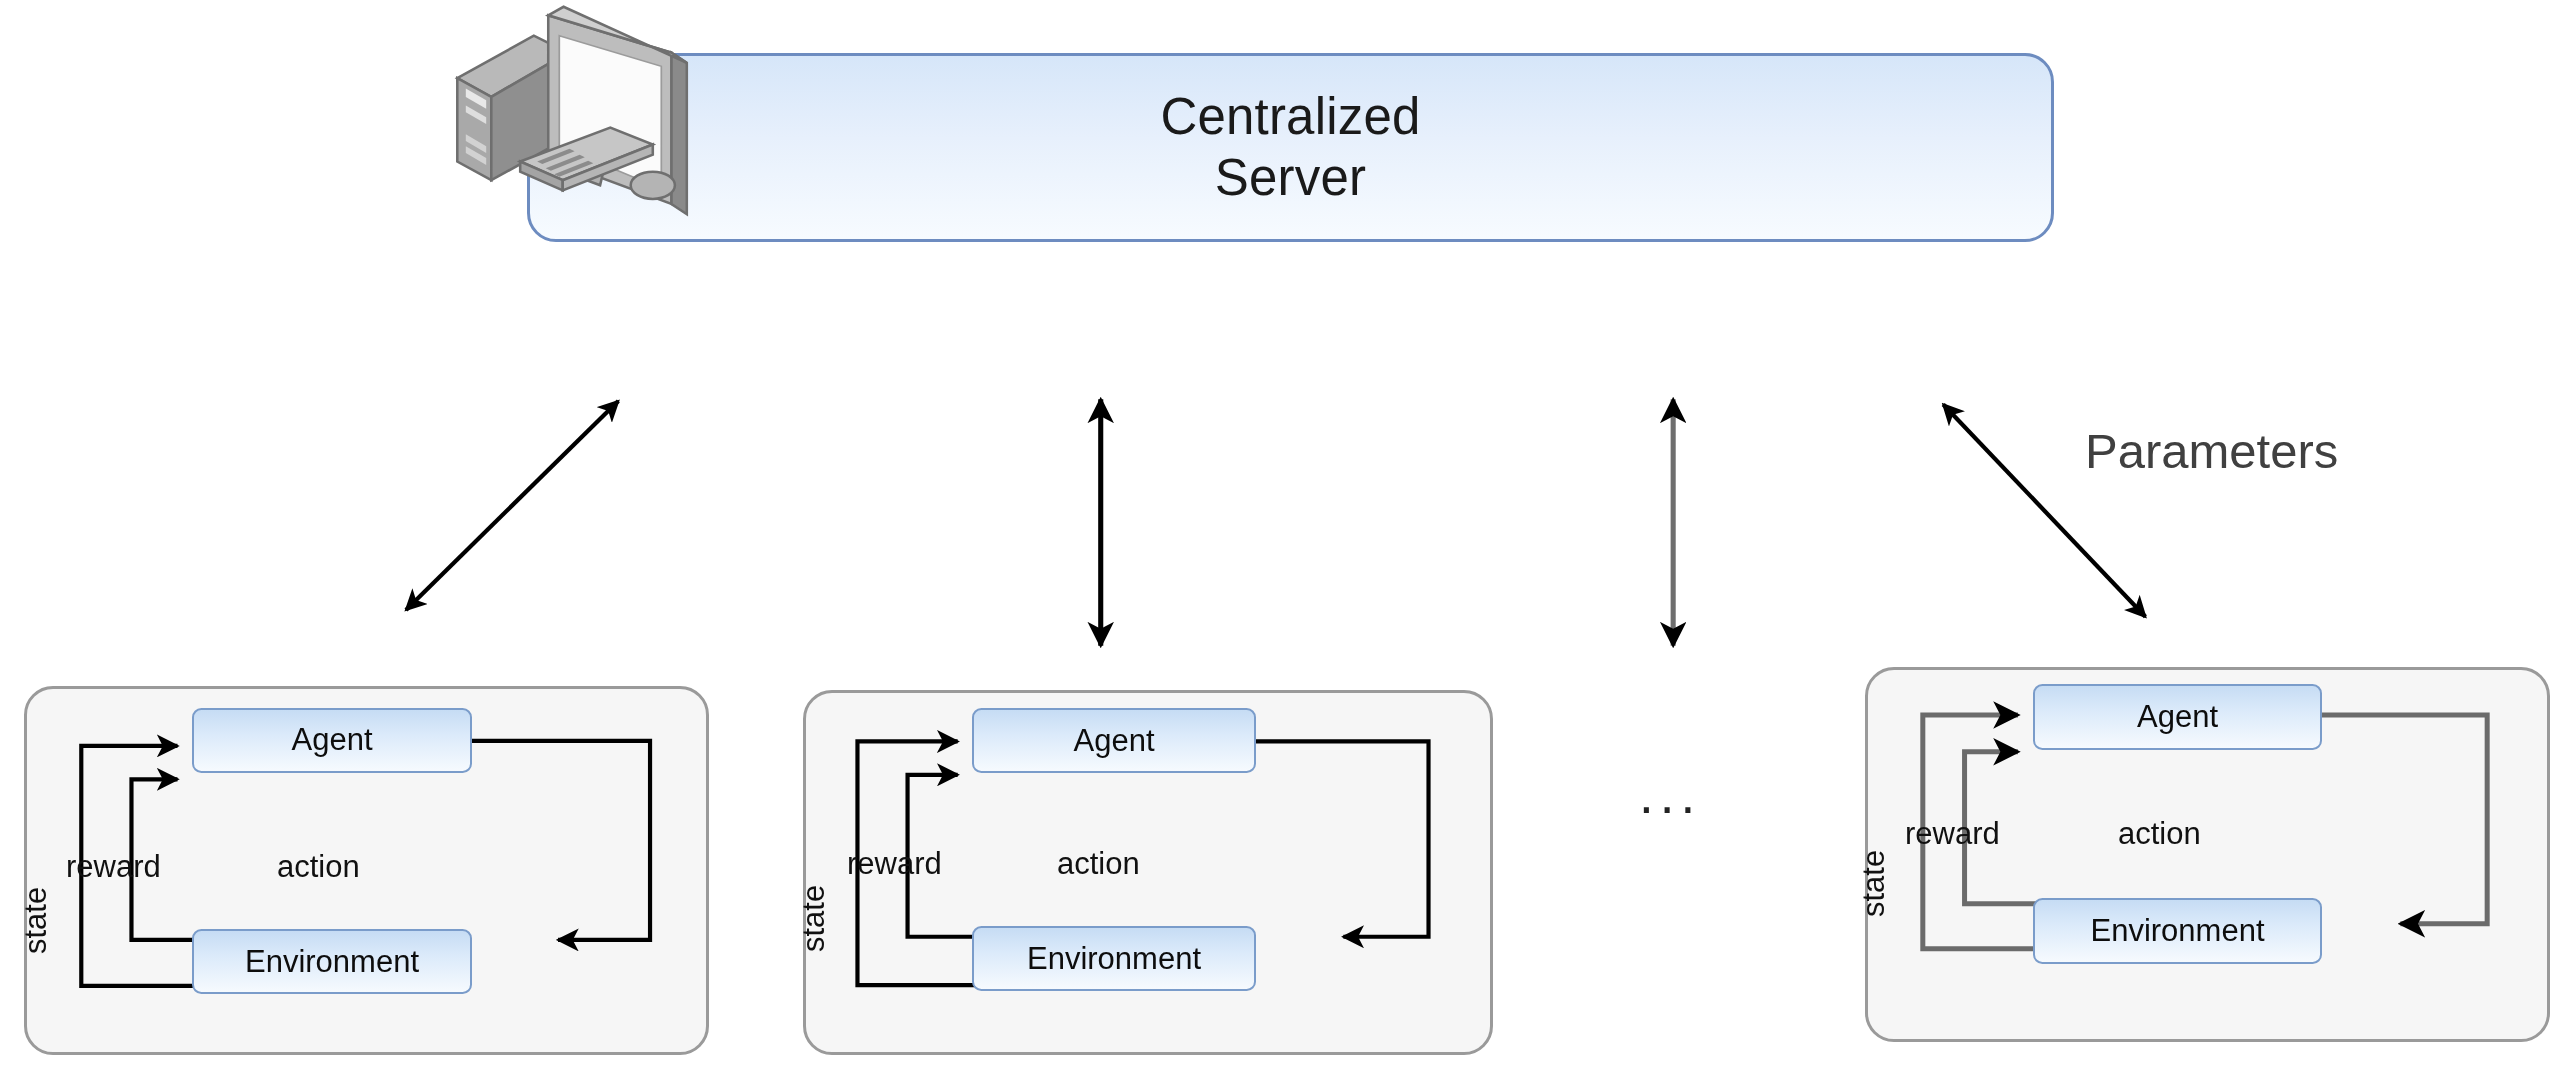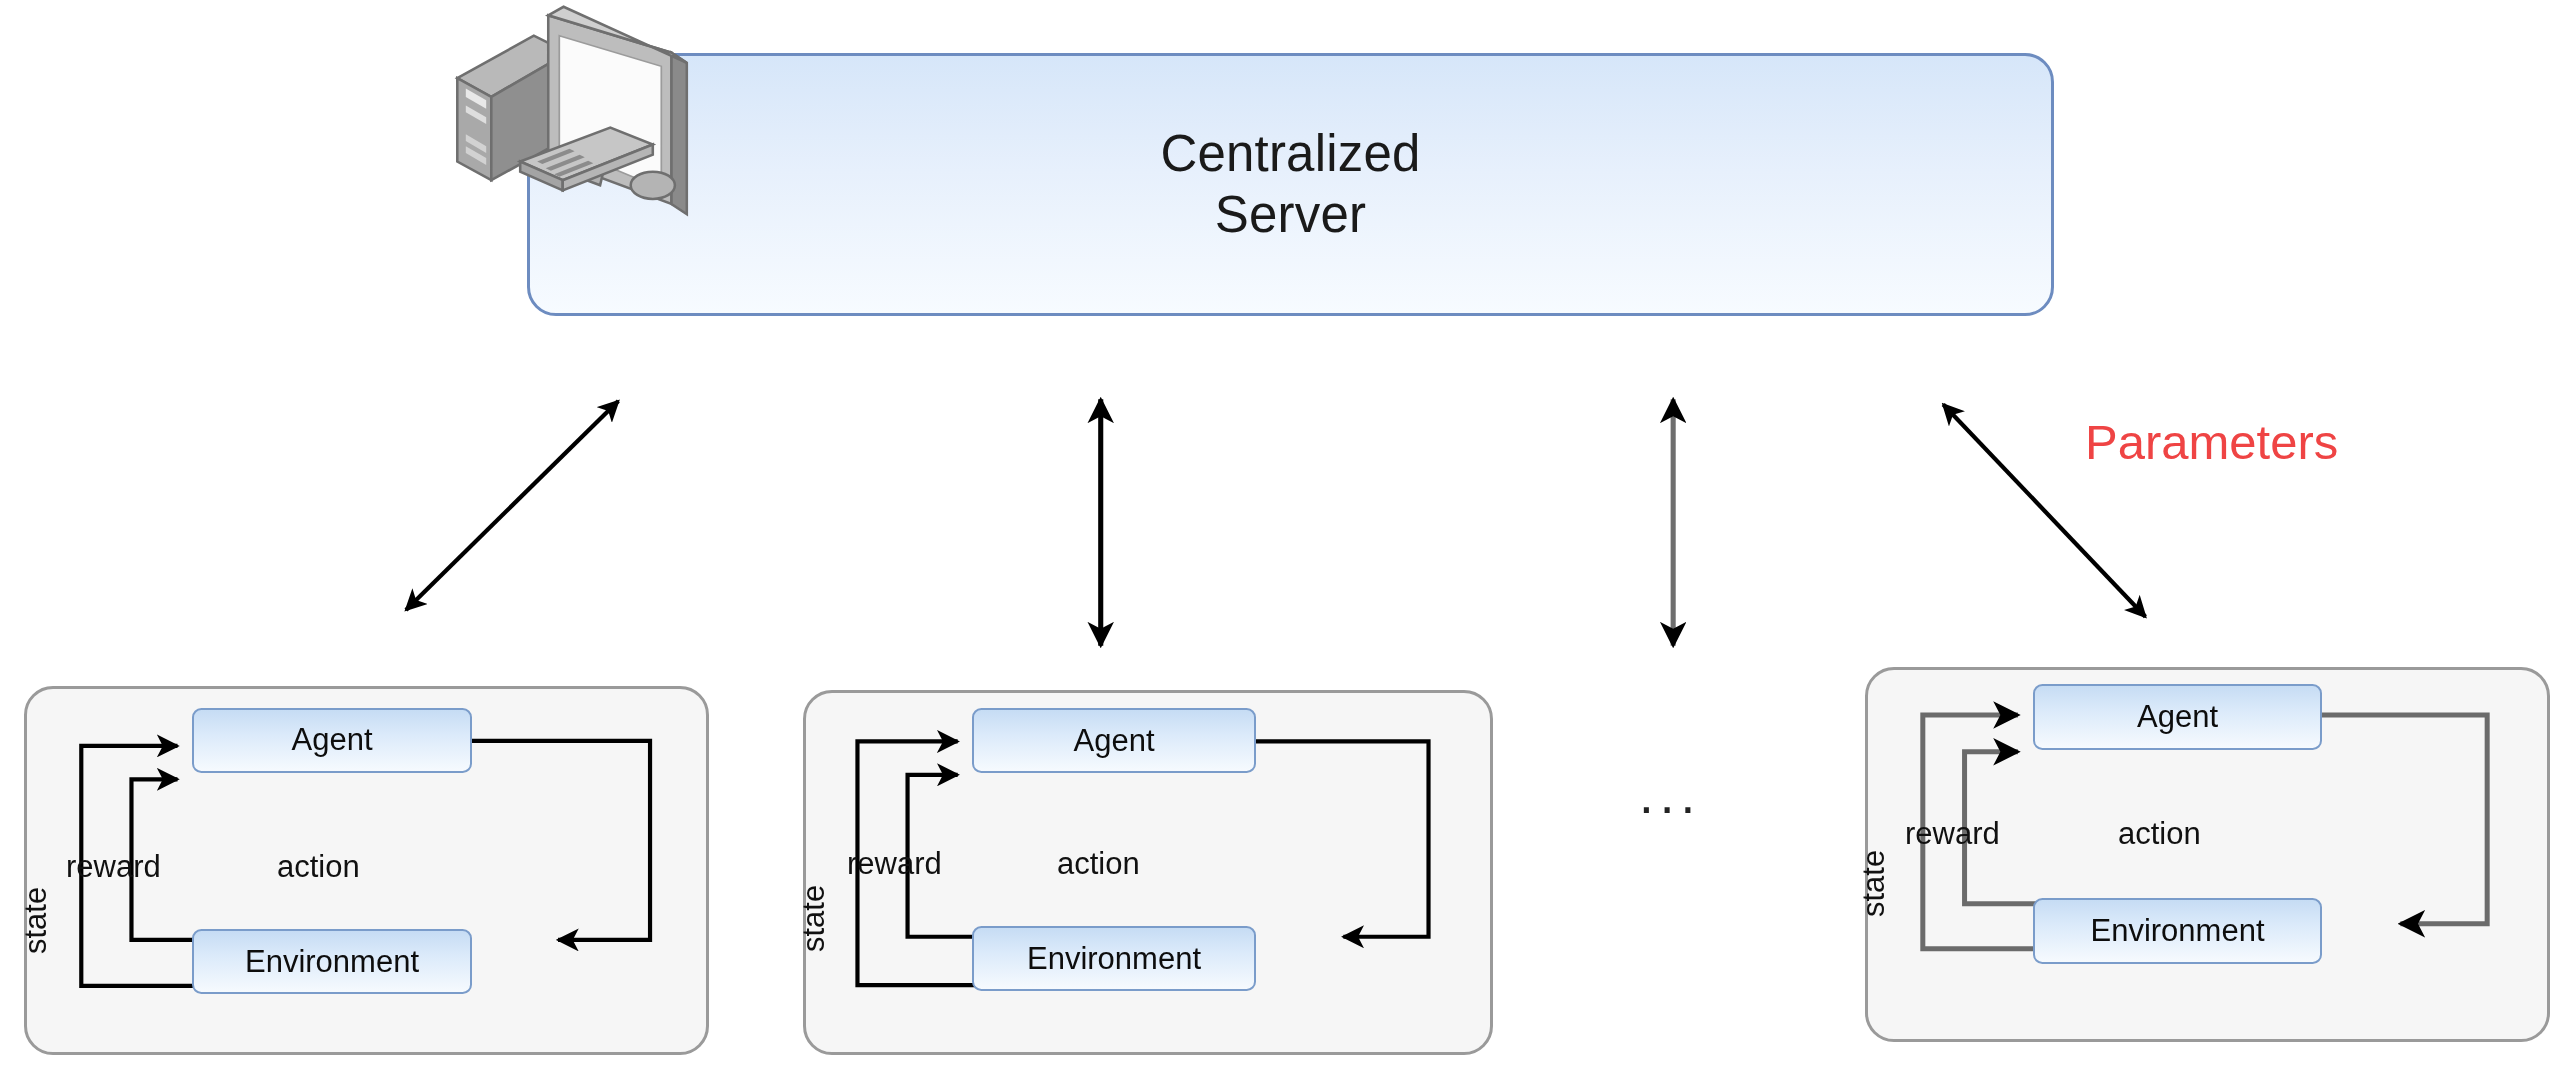--- a/index.html
+++ b/index.html
@@ -1,37 +1,37 @@
 <!DOCTYPE html>
 <html style="font-size:13.6px"><head>
 <meta charset="utf-8">
 <style>
   html,body{margin:0;padding:0;background:#fff;}
   body{width:2576px;height:1079px;position:relative;overflow:hidden;
        font-family:"Liberation Sans",sans-serif;color:#000;}
 
   
   .server-box{
-    position:absolute;left:527px;top:53px;width:1527px;height:263px;
+    position:absolute;left:527px;top:53px;width:1527px;height:189px;
     border:3.4px solid #6d8cc0;border-radius:29px;
     background:linear-gradient(to bottom,#d6e6f9 0%,#e7f0fc 45%,#f7fbff 100%);
     box-sizing:border-box;
   }
   .server-title{
     position:absolute;left:0;top:0;width:100%;height:100%;
     display:flex;flex-direction:column;align-items:center;justify-content:center;
     font-size:51px;line-height:1.18;letter-spacing:0.2px;color:#1a1a1a;text-align:center;
   }
 
   
   .computer-icon{position:absolute;left:425px;top:0px;width:306px;height:289px;}
 
   
   .parameters-label{
-    position:absolute;left:2085px;top:414px;font-size:49px;color:#ef4444;white-space:nowrap;
+    position:absolute;left:2085px;top:423px;font-size:49px;color:#404040;white-space:nowrap;
   }
 
   
   .arrows{position:absolute;left:0;top:0;width:2576px;height:1079px;pointer-events:none;}
 
   
   .ellipsis{
     position:absolute;left:1639px;top:764px;font-size:53px;color:#222;letter-spacing:6px;
   }
 

